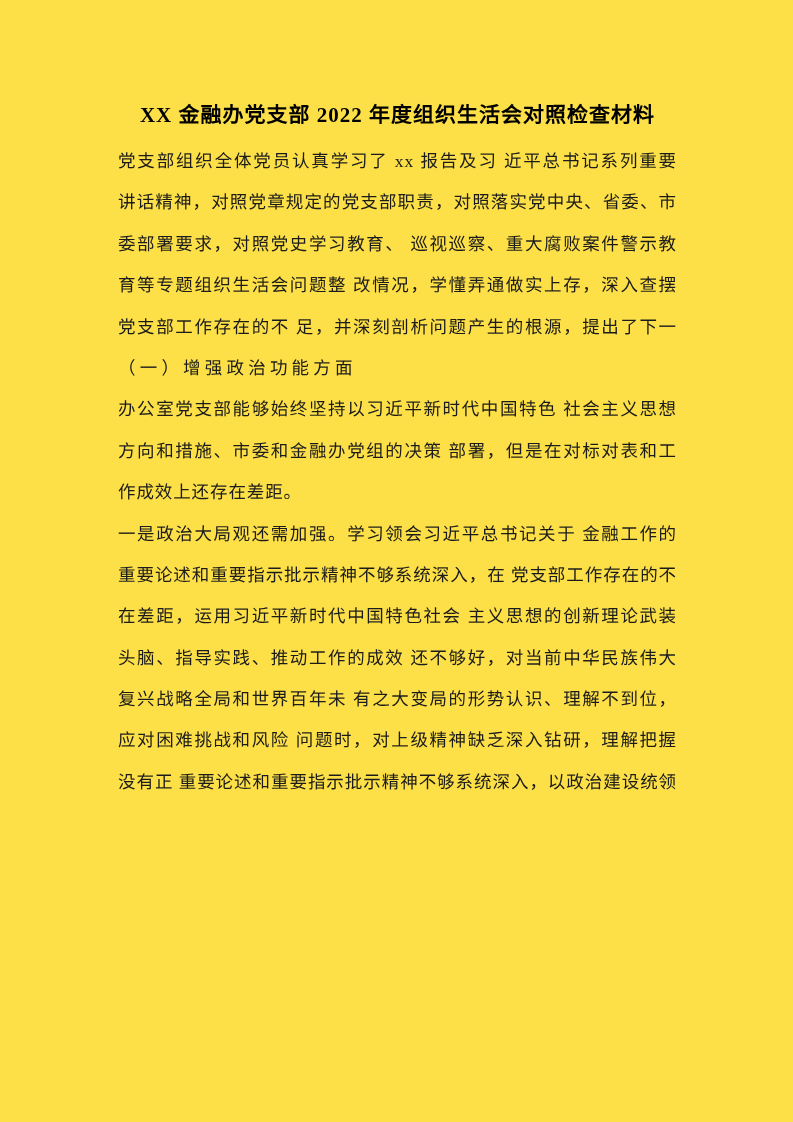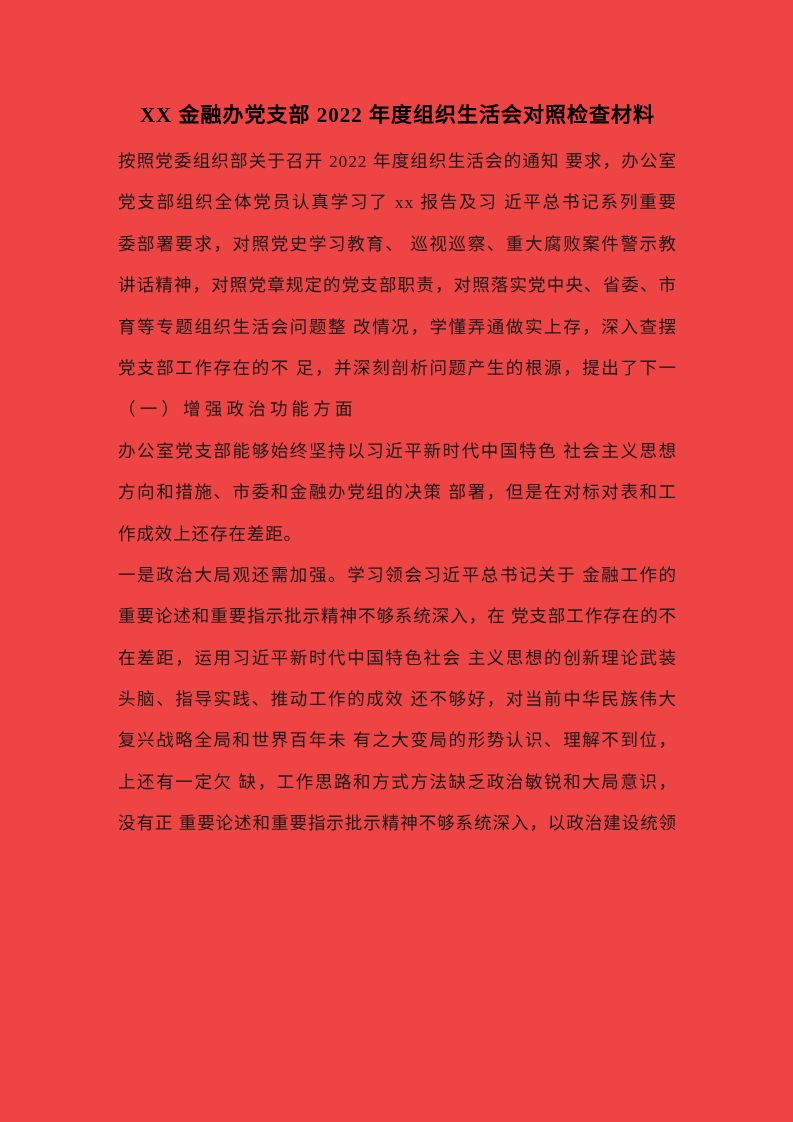--- a/index.html
+++ b/index.html
@@ -4,21 +4,21 @@
 <style>
   html, body {
     margin: 0;
     padding: 0;
     background: #ffffff;
   }
   .page {
     position: relative;
     width: 793px;
     height: 1122px;
-    background: #ef4444;
+    background: #fde047;
     overflow: hidden;
     font-family: "Liberation Serif", "DejaVu Serif", serif;
     color: #1b1b1b;
   }
   .doc-title {
     position: absolute;
     top: 99px;
     left: 118px;
     width: 559px;
     text-align: center;
@@ -50,31 +50,30 @@
   .line.heading {
     letter-spacing: 4.2px;
   }
 </style>
 </head>
 <body>
 
 <div class="page">
   <div class="doc-title">XX 金融办党支部 2022 年度组织生活会对照检查材料</div>
   <div class="doc-body">
-      <div class="line fill">按照党委组织部关于召开 2022 年度组织生活会的通知 要求，办公室</div>
       <div class="line fill">党支部组织全体党员认真学习了 xx 报告及习 近平总书记系列重要</div>
+      <div class="line fill">讲话精神，对照党章规定的党支部职责，对照落实党中央、省委、市</div>
       <div class="line fill">委部署要求，对照党史学习教育、 巡视巡察、重大腐败案件警示教</div>
-      <div class="line fill">讲话精神，对照党章规定的党支部职责，对照落实党中央、省委、市</div>
       <div class="line fill">育等专题组织生活会问题整 改情况，学懂弄通做实上存，深入查摆</div>
       <div class="line fill">党支部工作存在的不 足，并深刻剖析问题产生的根源，提出了下一</div>
       <div class="line heading">（一）增强政治功能方面</div>
       <div class="line fill">办公室党支部能够始终坚持以习近平新时代中国特色 社会主义思想</div>
       <div class="line fill">方向和措施、市委和金融办党组的决策 部署，但是在对标对表和工</div>
       <div class="line">作成效上还存在差距。</div>
       <div class="line fill">一是政治大局观还需加强。学习领会习近平总书记关于 金融工作的</div>
       <div class="line fill">重要论述和重要指示批示精神不够系统深入，在 党支部工作存在的不</div>
       <div class="line fill">在差距，运用习近平新时代中国特色社会 主义思想的创新理论武装</div>
       <div class="line fill">头脑、指导实践、推动工作的成效 还不够好，对当前中华民族伟大</div>
       <div class="line fill">复兴战略全局和世界百年未 有之大变局的形势认识、理解不到位，</div>
-      <div class="line fill">上还有一定欠 缺，工作思路和方式方法缺乏政治敏锐和大局意识，</div>
+      <div class="line fill">应对困难挑战和风险 问题时，对上级精神缺乏深入钻研，理解把握</div>
       <div class="line fill">没有正 重要论述和重要指示批示精神不够系统深入，以政治建设统领</div>
     </div>
 </div>
 
 </body></html>

